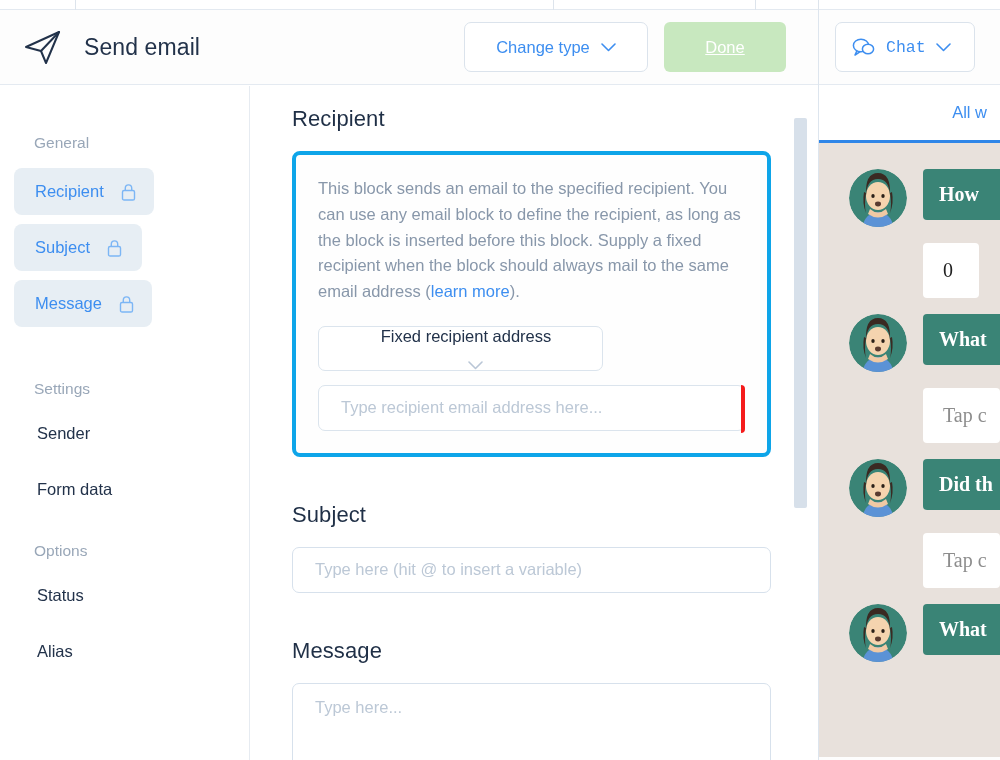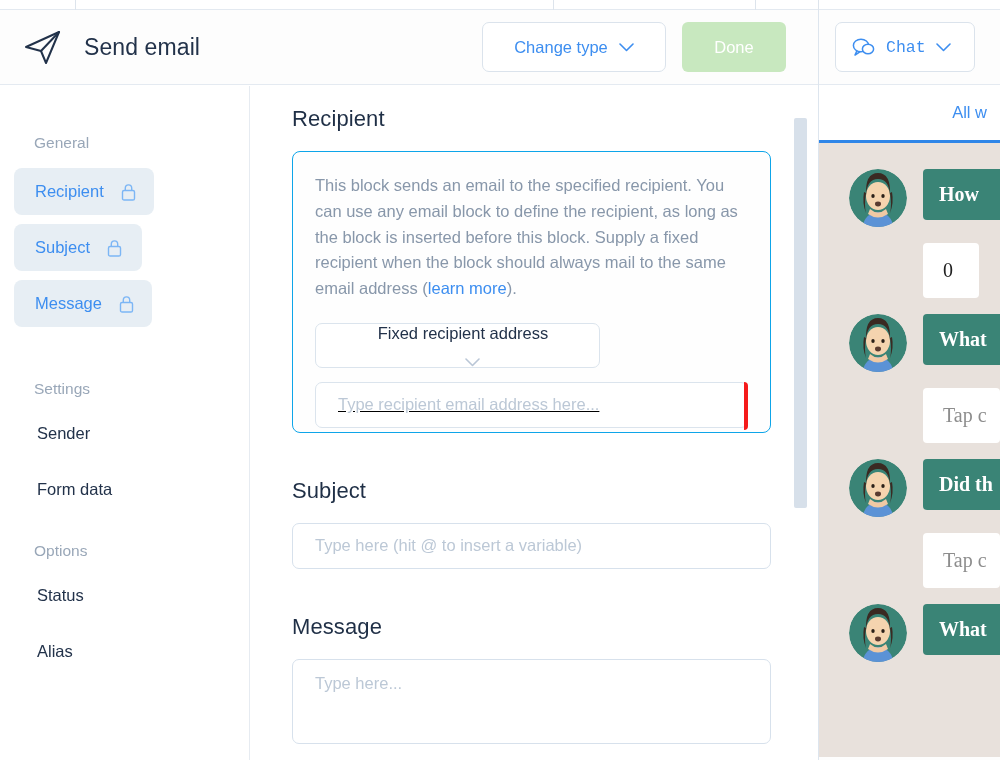--- a/index.html
+++ b/index.html
@@ -89,31 +89,32 @@
     font-family: "Liberation Sans", sans-serif;
     display: flex;
     align-items: center;
     justify-content: center;
     gap: 11px;
     cursor: pointer;
     white-space: nowrap;
   }
   .btn-done {
     height: 50px;
-    width: 104px;
+    width: 122px;
     background: #c8e8bf;
     border: none;
     border-radius: 6px;
     color: #ffffff;
     font-size: 16.5px;
     font-family: "Liberation Sans", sans-serif;
     display: flex;
     align-items: center;
     justify-content: center;
     cursor: default;
+    text-decoration: underline;
   }
   .chev {
     display: block;
     width: 15px;
     height: 9px;
     flex: none;
   }
 
   
   .sidebar {
@@ -187,24 +188,24 @@
     padding: 20px 42px 0 41px;
   }
   .section-title {
     font-size: 22px;
     color: #1f2f46;
     font-weight: 400;
     margin-bottom: 19px;
     letter-spacing: .1px;
   }
   .info-card {
-    border: 1px solid #0ea5e9;
+    border: 4px solid #0ea5e9;
     border-radius: 8px;
     background: #fefefe;
-    padding: 21px 22px 4px 22px;
+    padding: 21px 22px 22px 22px;
     margin-bottom: 45px;
   }
   .info-text {
     font-size: 16.5px;
     line-height: 25.8px;
     color: #8897aa;
   }
   .info-text a {
     color: #3d8ef0;
     text-decoration: none;
@@ -235,21 +236,20 @@
     width: 100%;
     border: 1px solid #dbe4ed;
     border-radius: 7px;
     background: #ffffff;
     display: flex;
     align-items: center;
     padding: 0 22px;
     margin-top: 14px;
     position: relative;
     cursor: text;
-    text-decoration: underline;
   }
   .text-input.error::after {
     content: "";
     position: absolute;
     top: -1px;
     right: -1px;
     width: 4px;
     height: 48px;
     background: #f51b1b;
     border-radius: 0 7px 7px 0;

